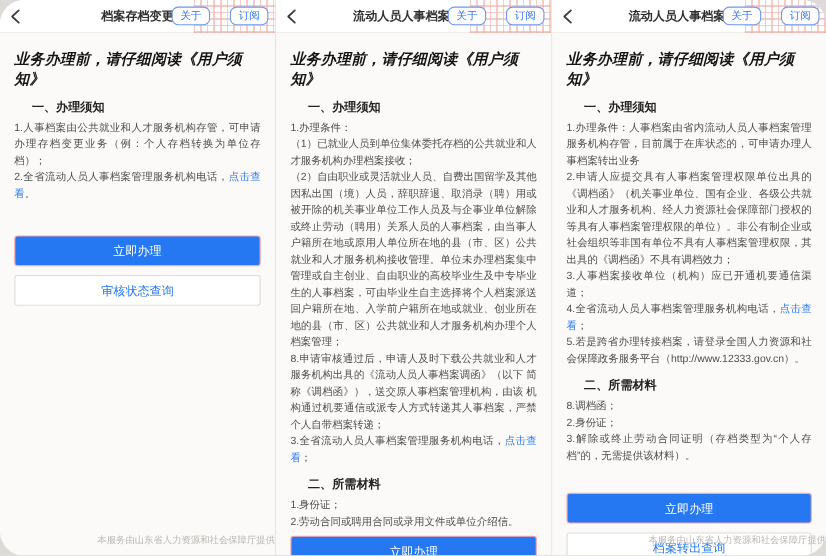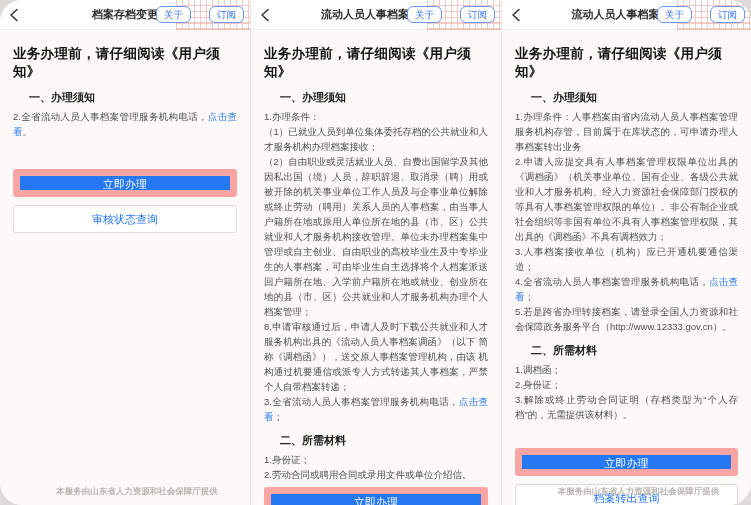--- a/index.html
+++ b/index.html
@@ -16,36 +16,36 @@
       repeating-linear-gradient(0deg, rgba(223,84,72,.65) 0 1.5px, transparent 1.5px 6px),
       repeating-linear-gradient(90deg, rgba(223,84,72,.65) 0 1.5px, transparent 1.5px 6px);}
   .back{margin-left:9px;display:flex;align-items:center;z-index:1;cursor:pointer;}
   .hdr-title{position:absolute;left:50%;transform:translateX(-50%);white-space:nowrap;
        font-size:11px;font-weight:700;color:#2e2e2e;z-index:1;}
   .hdr-actions{margin-left:auto;margin-right:6px;display:flex;gap:18px;z-index:1;}
   .pill{font-size:9.5px;color:#2e6ef2;background:#fff;border:1px solid #6d97f5;
        border-radius:6px;padding:2.5px 7px;line-height:1;cursor:pointer;}
 
   .content{padding:9px 13px 0 13px;}
-  .notice-title{font-size:13.5px;font-weight:800;color:#141414;margin:6px 0 9px;letter-spacing:.3px;}
+  .notice-title{font-size:13.5px;font-weight:800;color:#141414;margin:6px 0 9px;letter-spacing:.3px;font-style:italic;}
   .sec-title{font-size:11px;font-weight:800;color:#222;margin:9px 16px 4px;}
   .para{font-size:9.5px;color:#4e4e4e;line-height:15px;margin:0;text-align:justify;}
   .link{color:#2b7af0;text-decoration:none;cursor:pointer;}
 
   .button-area{margin-top:14px;}
   .panel:nth-child(1) .button-area{margin-top:30px;}
   .panel:nth-child(3) .button-area{margin-top:26px;}
   .button-area.fixed-bottom{position:absolute;left:13px;right:13px;top:487px;margin:0;}
   .btn{display:block;width:100%;height:28px;border-radius:3px;font-size:11px;
        margin:0 0 8px 0;cursor:pointer;}
-  .btn-primary{background:#2577f2;border:7px solid #fca5a5;color:#ffffff;}
+  .btn-primary{background:#2577f2;border:1px solid #fca5a5;color:#ffffff;}
   .btn-outline{background:#ffffff;border:1px solid #dddcd9;color:#2577f2;}
 
-  .svc-footer{position:absolute;bottom:7px;left:12px;width:100%;text-align:center;
-       font-size:8.5px;color:#b9b6b0;font-weight:bold;}
+  .svc-footer{position:absolute;bottom:7px;left:0;width:100%;text-align:right;
+       font-size:8.5px;color:#b9b6b0;}
 </style>
 </head>
 <body>
 
 <div class="app" id="app">
   <div class="panel">
     <div class="hdr">
       <div class="corner-deco"></div>
       <span class="back">
         <svg width="10" height="14" viewBox="0 0 10 14">
@@ -55,20 +55,21 @@
       <span class="hdr-title">档案存档变更</span>
       <span class="hdr-actions">
         <button class="pill">关于</button>
         <button class="pill">订阅</button>
       </span>
     </div>
     <div class="content">
       <div class="notice-title">业务办理前，请仔细阅读《用户须知》</div>
       <div>
           <div class="sec-title">一、办理须知</div>
+          <p class="para"><span>1.人事档案由公共就业和人才服务机构存管，可申请办理存档变更业务（例：个人存档转换为单位存档）；</span></p>
           <p class="para"><span>2.全省流动人员人事档案管理服务机构电话，</span><a class="link">点击查看</a><span>。</span></p>
         </div>
       <div class="button-area">
           <button class="btn btn-primary">立即办理</button>
           <button class="btn btn-outline">审核状态查询</button>
         </div>
     </div>
     <div class="svc-footer">本服务由山东省人力资源和社会保障厅提供</div>
   </div>
 
@@ -123,21 +124,21 @@
     <div class="content">
       <div class="notice-title">业务办理前，请仔细阅读《用户须知》</div>
       <div>
           <div class="sec-title">一、办理须知</div>
           <p class="para"><span>1.办理条件：人事档案由省内流动人员人事档案管理服务机构存管，目前属于在库状态的，可申请办理人事档案转出业务</span></p>
           <p class="para"><span>2.申请人应提交具有人事档案管理权限单位出具的《调档函》（机关事业单位、国有企业、各级公共就 业和人才服务机构、经人力资源社会保障部门授权的 等具有人事档案管理权限的单位）。非公有制企业或 社会组织等非国有单位不具有人事档案管理权限，其出具的《调档函》不具有调档效力；</span></p>
           <p class="para"><span>3.人事档案接收单位（机构）应已开通机要通信渠道；</span></p>
           <p class="para"><span>4.全省流动人员人事档案管理服务机构电话，</span><a class="link">点击查看</a><span>；</span></p>
           <p class="para"><span>5.若是跨省办理转接档案，请登录全国人力资源和社会保障政务服务平台（http://www.12333.gov.cn）。</span></p>
           <div class="sec-title">二、所需材料</div>
-          <p class="para"><span>1.调档函；</span></p>
+          <p class="para"><span>8.调档函；</span></p>
           <p class="para"><span>2.身份证；</span></p>
           <p class="para"><span>3.解除或终止劳动合同证明（存档类型为“个人存档”的，无需提供该材料）。</span></p>
         </div>
       <div class="button-area">
           <button class="btn btn-primary">立即办理</button>
           <button class="btn btn-outline">档案转出查询</button>
         </div>
     </div>
     <div class="svc-footer">本服务由山东省人力资源和社会保障厅提供</div>
   </div>

